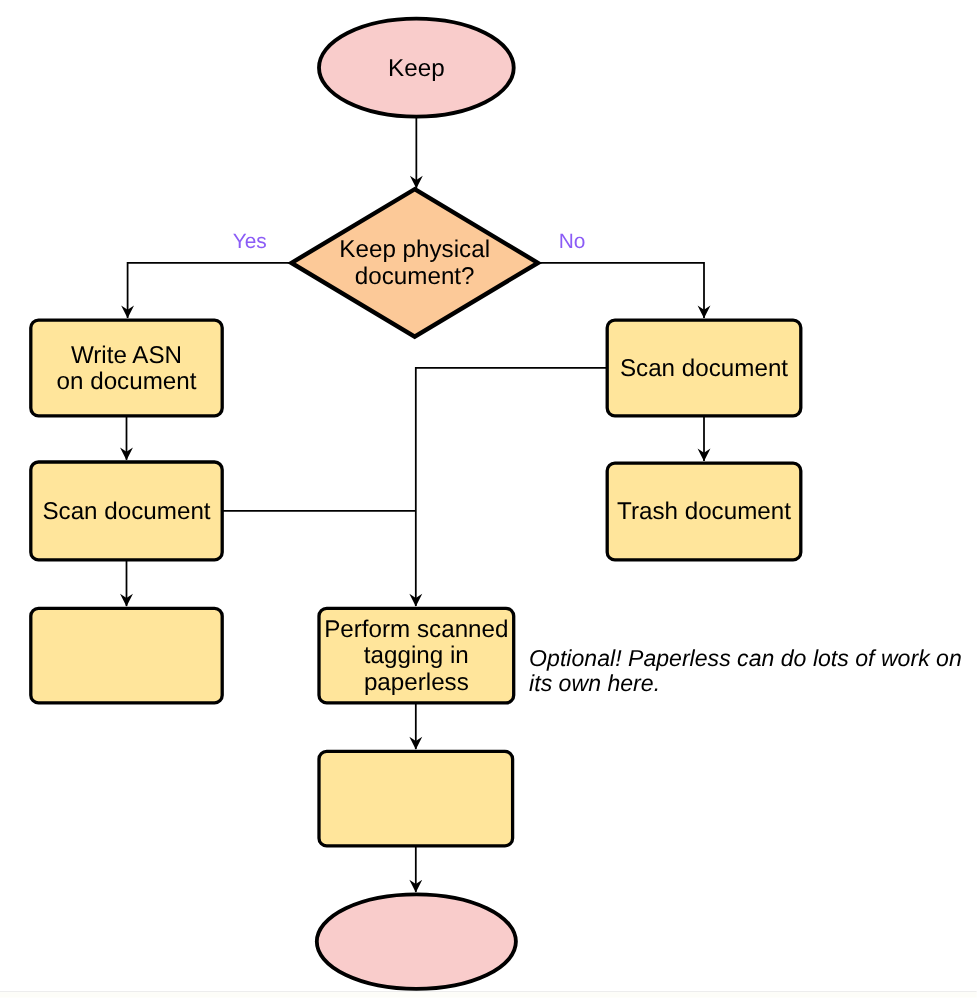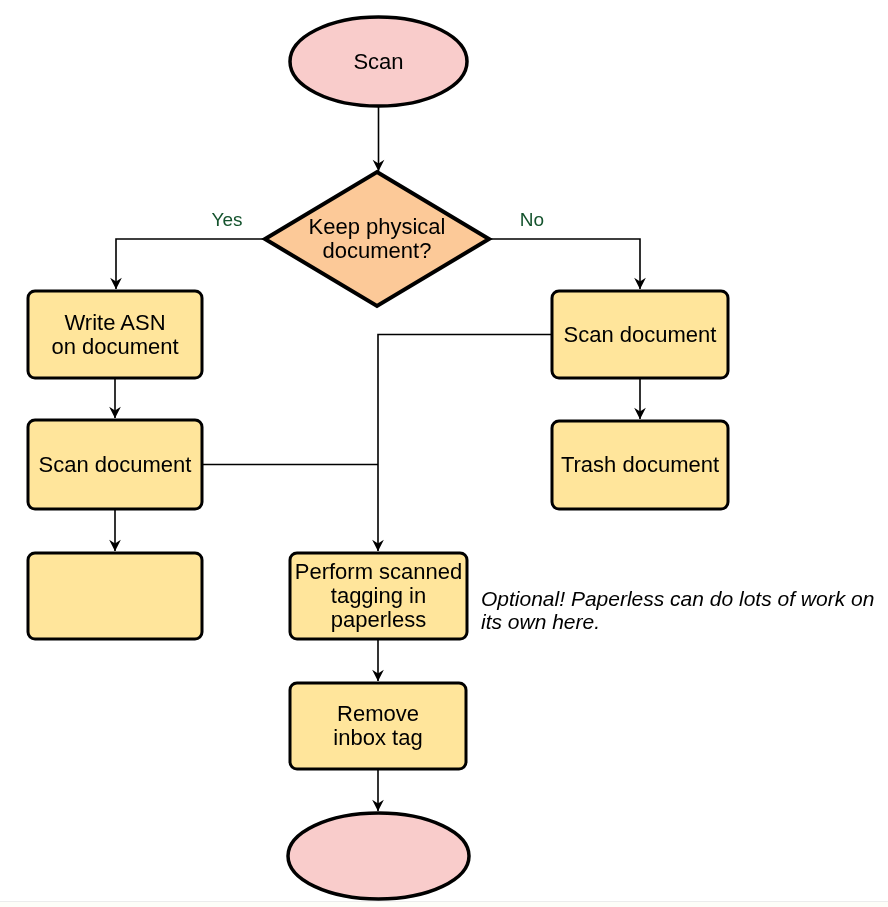--- a/index.html
+++ b/index.html
@@ -34,21 +34,21 @@
     font-size: 22px;
     line-height: 24px;
     color: #000000;
     pointer-events: none;
   }
   .edge-label {
     position: absolute;
     text-align: center;
     font-size: 19px;
     line-height: 22px;
-    color: #14532d;
+    color: #8b5cf6;
   }
   .annotation {
     position: absolute;
     left: 481px;
     top: 587px;
     width: 430px;
     font-size: 21px;
     line-height: 23px;
     font-style: italic;
     color: #000000;
@@ -114,45 +114,43 @@
 
     <rect class="shape" x="552" y="421" width="176" height="88" rx="7" style="fill: var(--c-process, #FFE59B); stroke: var(--c-stroke, #000)" stroke-width="3"></rect>
 
     <rect class="shape" x="290" y="553" width="177" height="86" rx="7" style="fill: var(--c-process, #FFE59B); stroke: var(--c-stroke, #000)" stroke-width="3"></rect>
 
     <rect class="shape" x="290" y="683" width="176" height="86" rx="7" style="fill: var(--c-process, #FFE59B); stroke: var(--c-stroke, #000)" stroke-width="3"></rect>
 
     <ellipse class="shape" cx="378.5" cy="856" rx="90.5" ry="43" style="fill: var(--c-terminal, #F9CCCB); stroke: var(--c-stroke, #000)" stroke-width="3.5"></ellipse>
   </svg>
 
-  <div class="node-label" style="left:290px; top:17px; width:177px; height:89px;">Scan</div>
+  <div class="node-label" style="left:290px; top:17px; width:177px; height:89px;">Keep</div>
 
   <div class="node-label" style="left:277px; top:196px; width:200px; height:86px;">Keep physical
 document?</div>
 
   <div class="edge-label" style="left:203px; top:209px; width:48px;">Yes</div>
 
-  <div class="edge-label" style="left:496px; top:209px; width:48px;text-align:right;">No</div>
+  <div class="edge-label" style="left:496px; top:209px; width:48px;">No</div>
 
   <div class="node-label" style="left:28px; top:291px; width:174px; height:87px;border-radius:22px;">Write ASN
 on document</div>
 
   <div class="node-label" style="left:28px; top:420px; width:174px; height:89px;">Scan document</div>
 
 
   <div class="node-label" style="left:552px; top:291px; width:176px; height:87px;">Scan document</div>
 
   <div class="node-label" style="left:552px; top:421px; width:176px; height:88px;border-radius:22px;">Trash document</div>
 
   <div class="node-label" style="left:290px; top:553px; width:177px; height:86px;">Perform scanned
 tagging in
 paperless</div>
 
-  <div class="node-label" style="left:290px; top:683px; width:176px; height:86px;">Remove
-inbox tag</div>
 
 
   <div class="annotation">Optional! Paperless can do lots of work on
 its own here.</div>
 
   <div class="bottom-hairline"></div>
   <div class="bottom-strip"></div>
 
 </div>
 

